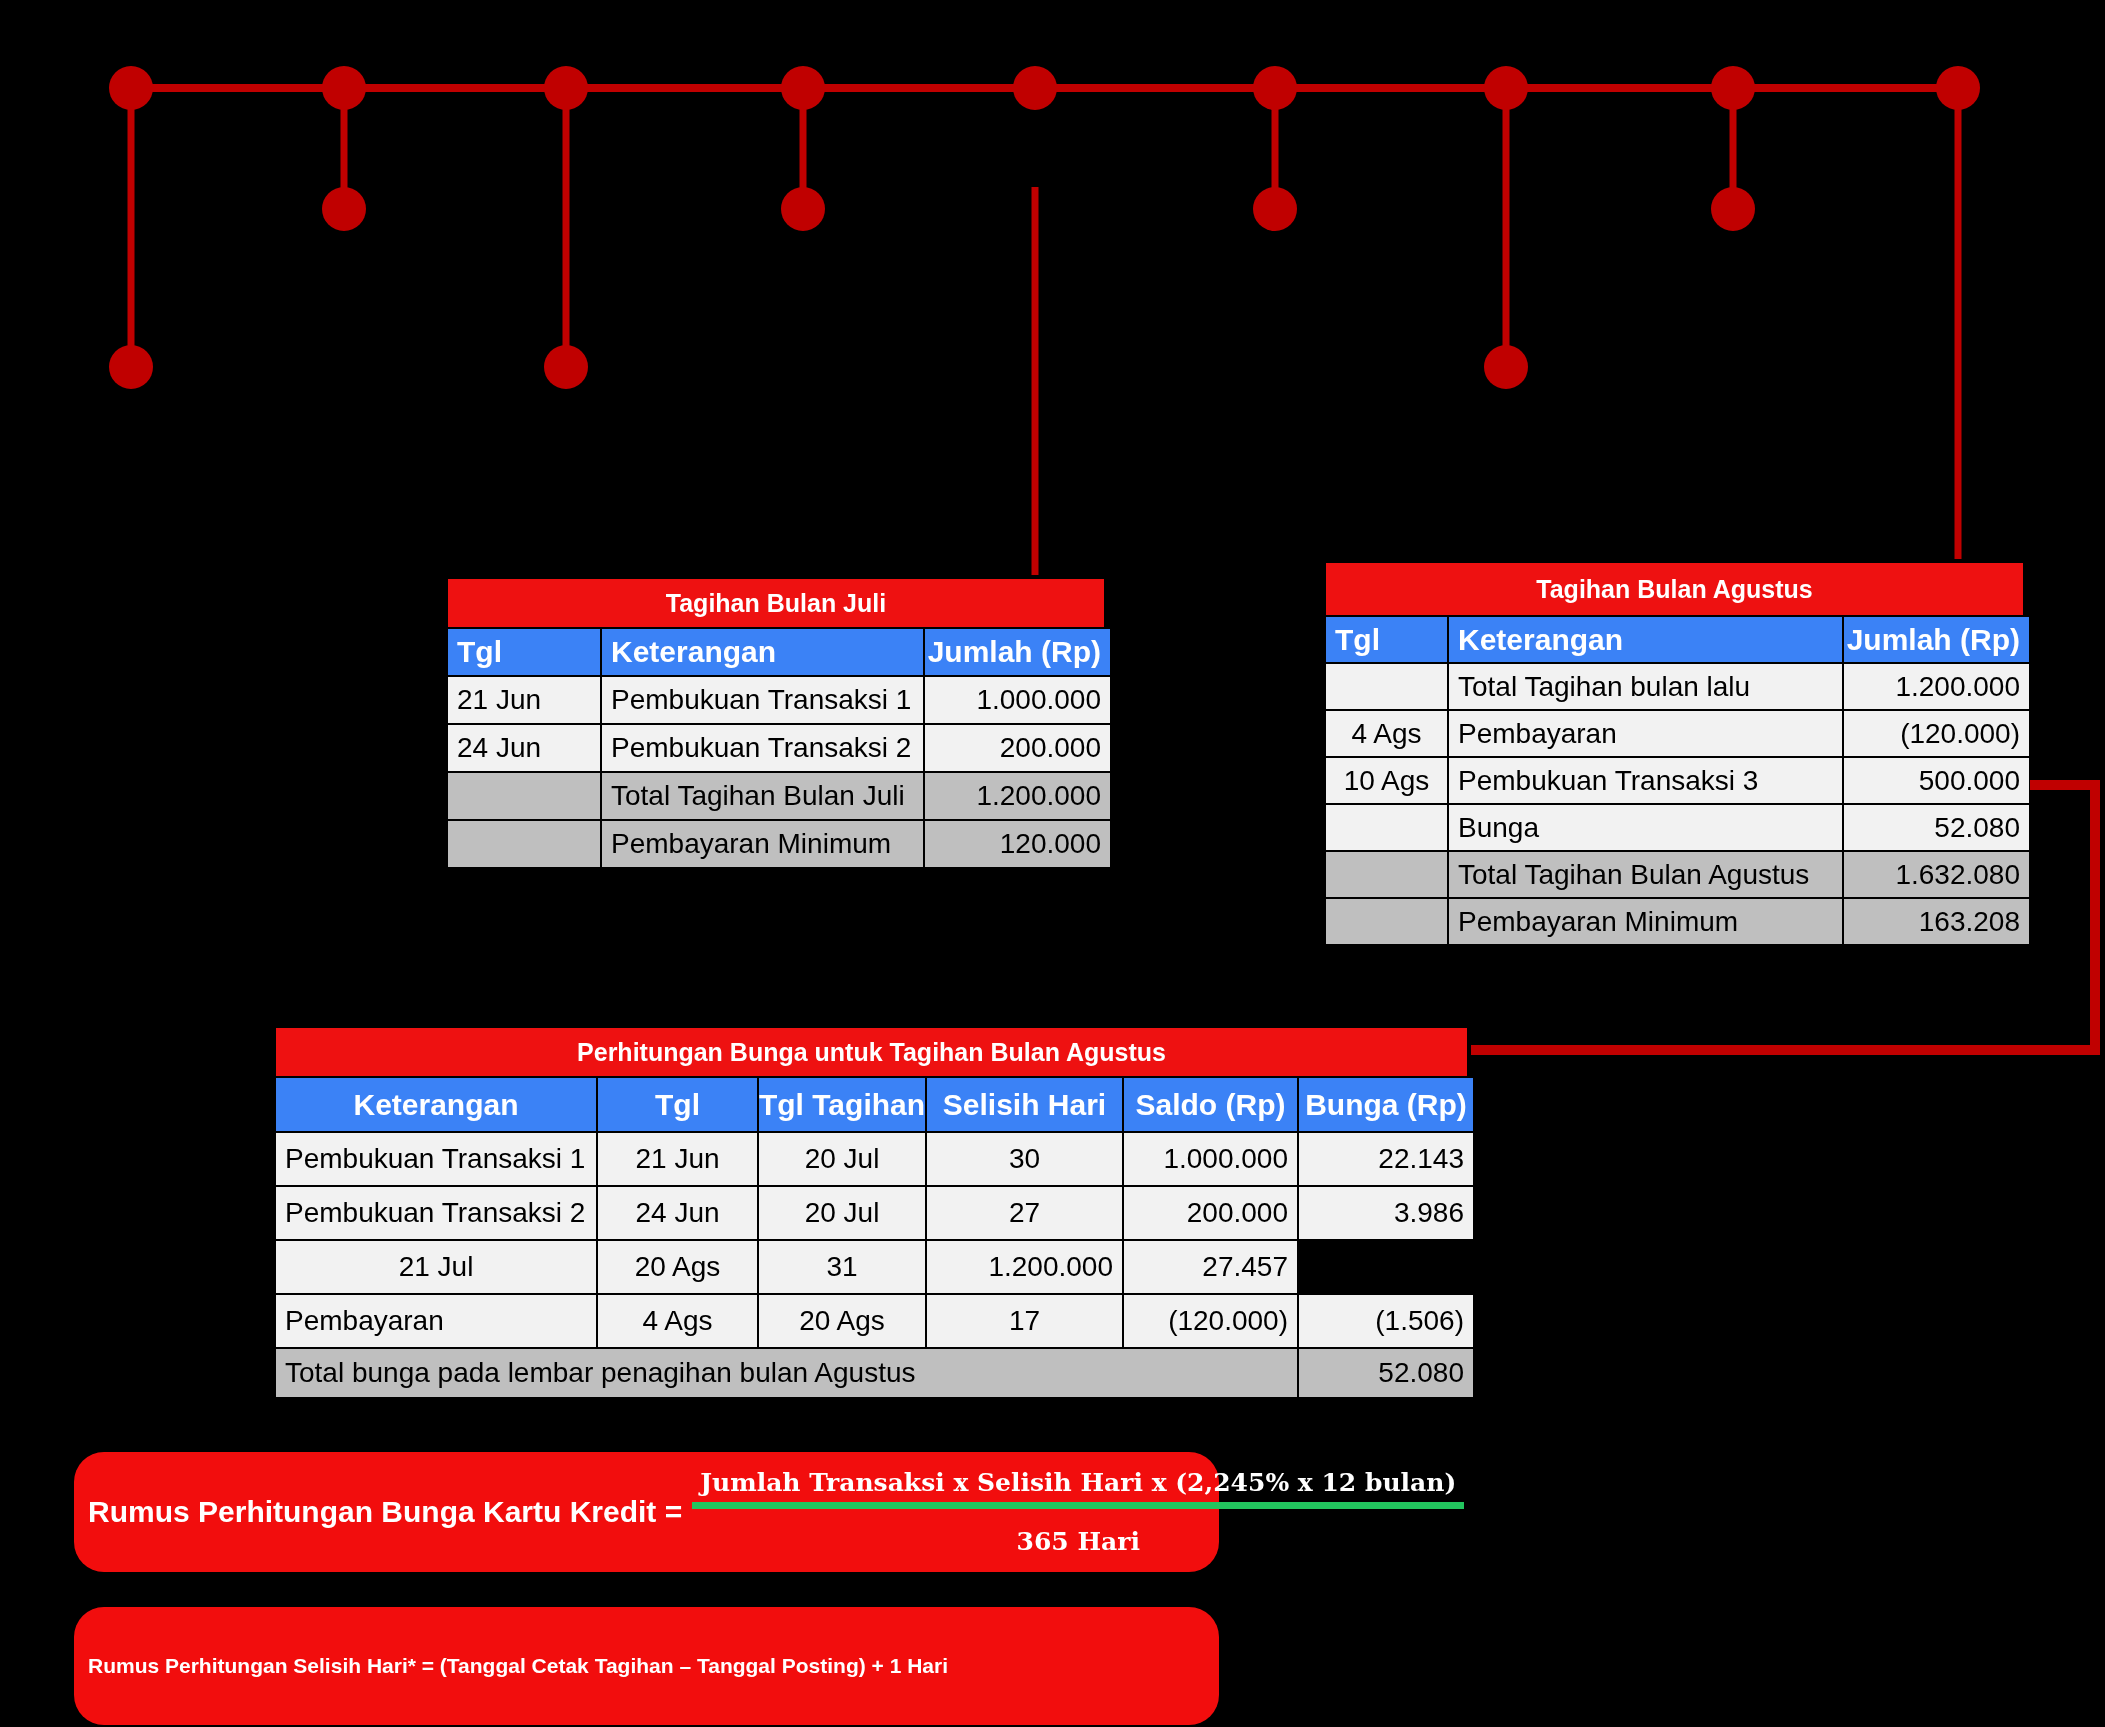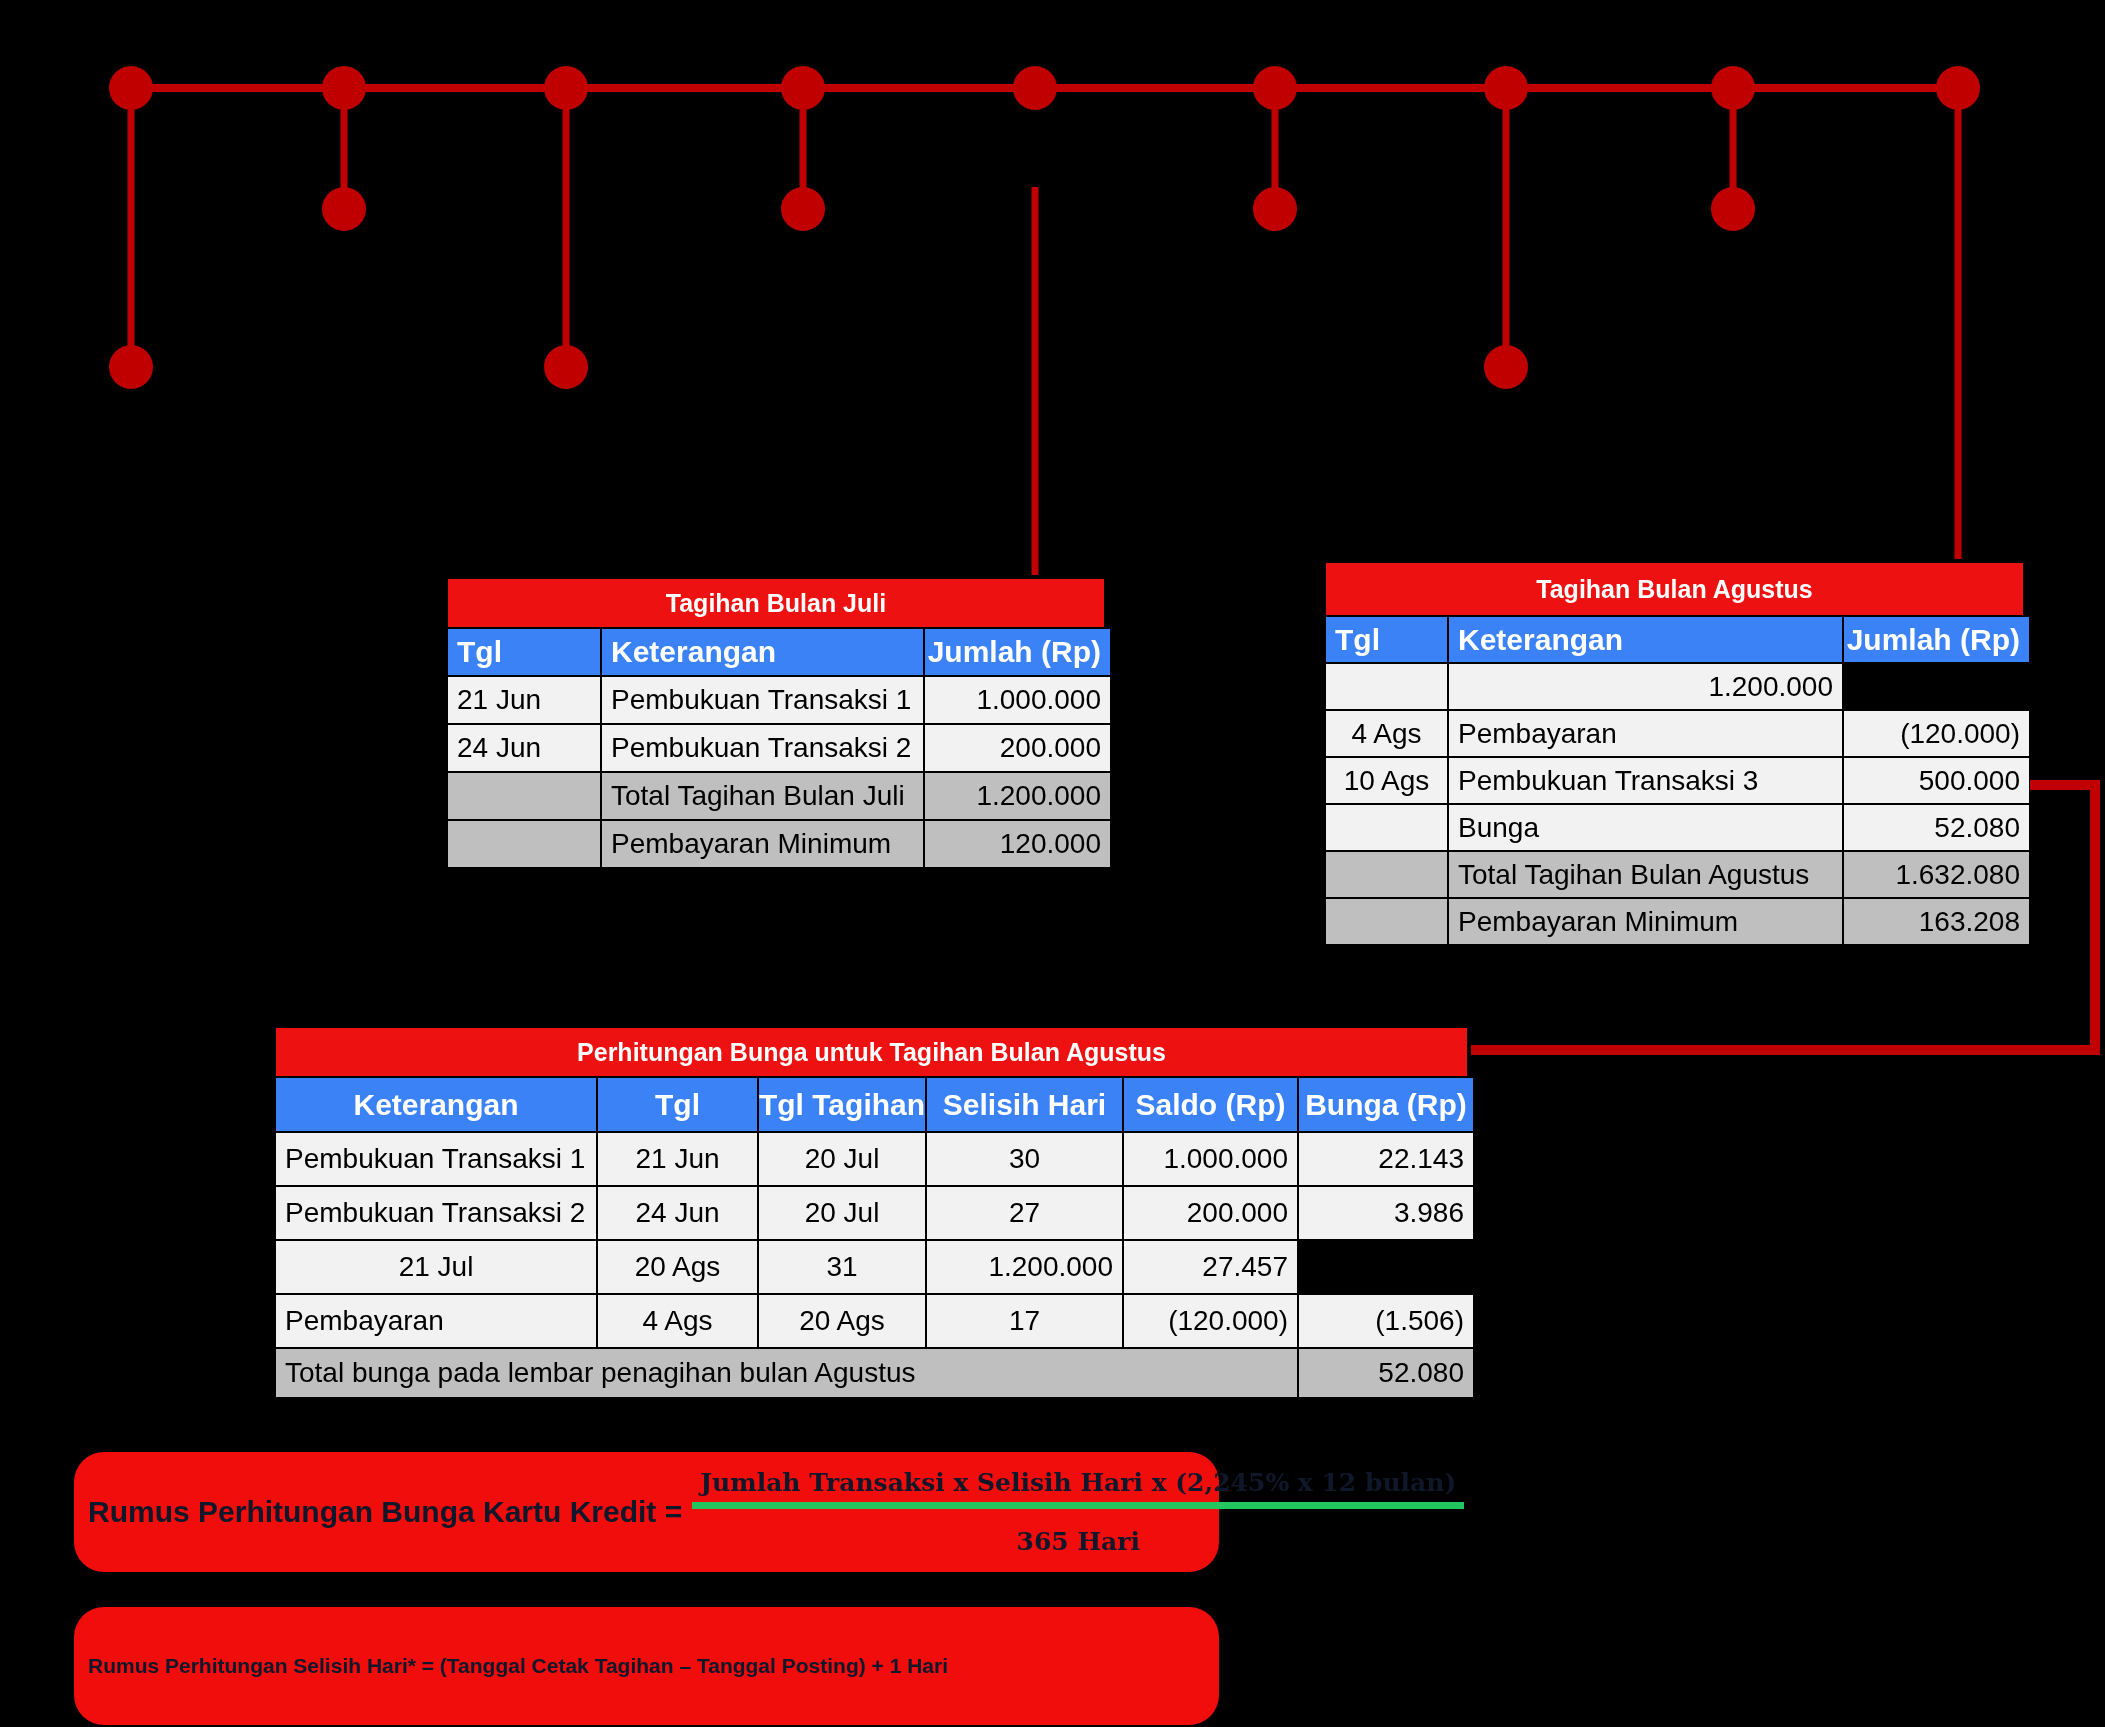--- a/index.html
+++ b/index.html
@@ -48,21 +48,21 @@
   .perhitungan .t-title{height:50px;}
   .perhitungan .row{grid-template-columns:322px 161px 168px 197px 175px 176px;}
   .perhitungan .row.hrow .cell{height:55px;justify-content:center;}
   .perhitungan .row .cell{height:54px;}
   .perhitungan .row.frow .cell{height:50px;}
   .perhitungan .frow .span5{grid-column:1/6;}
 
   
   .fbox{
     position:absolute;left:74px;width:1145px;background:#F20D0D;border-radius:30px;
-    color:#0f172a;display:flex;align-items:center;box-sizing:border-box;padding:0 14px;
+    color:#ffffff;display:flex;align-items:center;box-sizing:border-box;padding:0 14px;
   }
   .fbox1{top:1452px;height:120px;}
   .fbox2{top:1607px;height:118px;}
   .flabel{font-weight:bold;font-size:30px;white-space:nowrap;}
   .frac{
     display:flex;flex-direction:column;align-items:center;margin-left:10px;
     font-family:"DejaVu Serif","Liberation Serif",serif;font-weight:bold;font-size:25px;
     line-height:1.25;
   }
   .frac .num{border-bottom:7px solid #22c55e;padding:0 8px 3px 8px;white-space:nowrap;}
@@ -141,20 +141,21 @@
 
   <div class="tbl agustus">
     <div class="t-title">Tagihan Bulan Agustus</div>
     <div class="row hrow">
       <div class="cell hd al">Tgl</div>
       <div class="cell hd al">Keterangan</div>
       <div class="cell hd ar">Jumlah (Rp)</div>
     </div>
     <div class="row">
       <div class="cell light ac"></div>
+      <div class="cell light al">Total Tagihan bulan lalu</div>
       <div class="cell light ar">1.200.000</div>
     </div>
     <div class="row">
       <div class="cell light ac">4 Ags</div>
       <div class="cell light al">Pembayaran</div>
       <div class="cell light ar">(120.000)</div>
     </div>
     <div class="row">
       <div class="cell light ac">10 Ags</div>
       <div class="cell light al">Pembukuan Transaksi 3</div>

